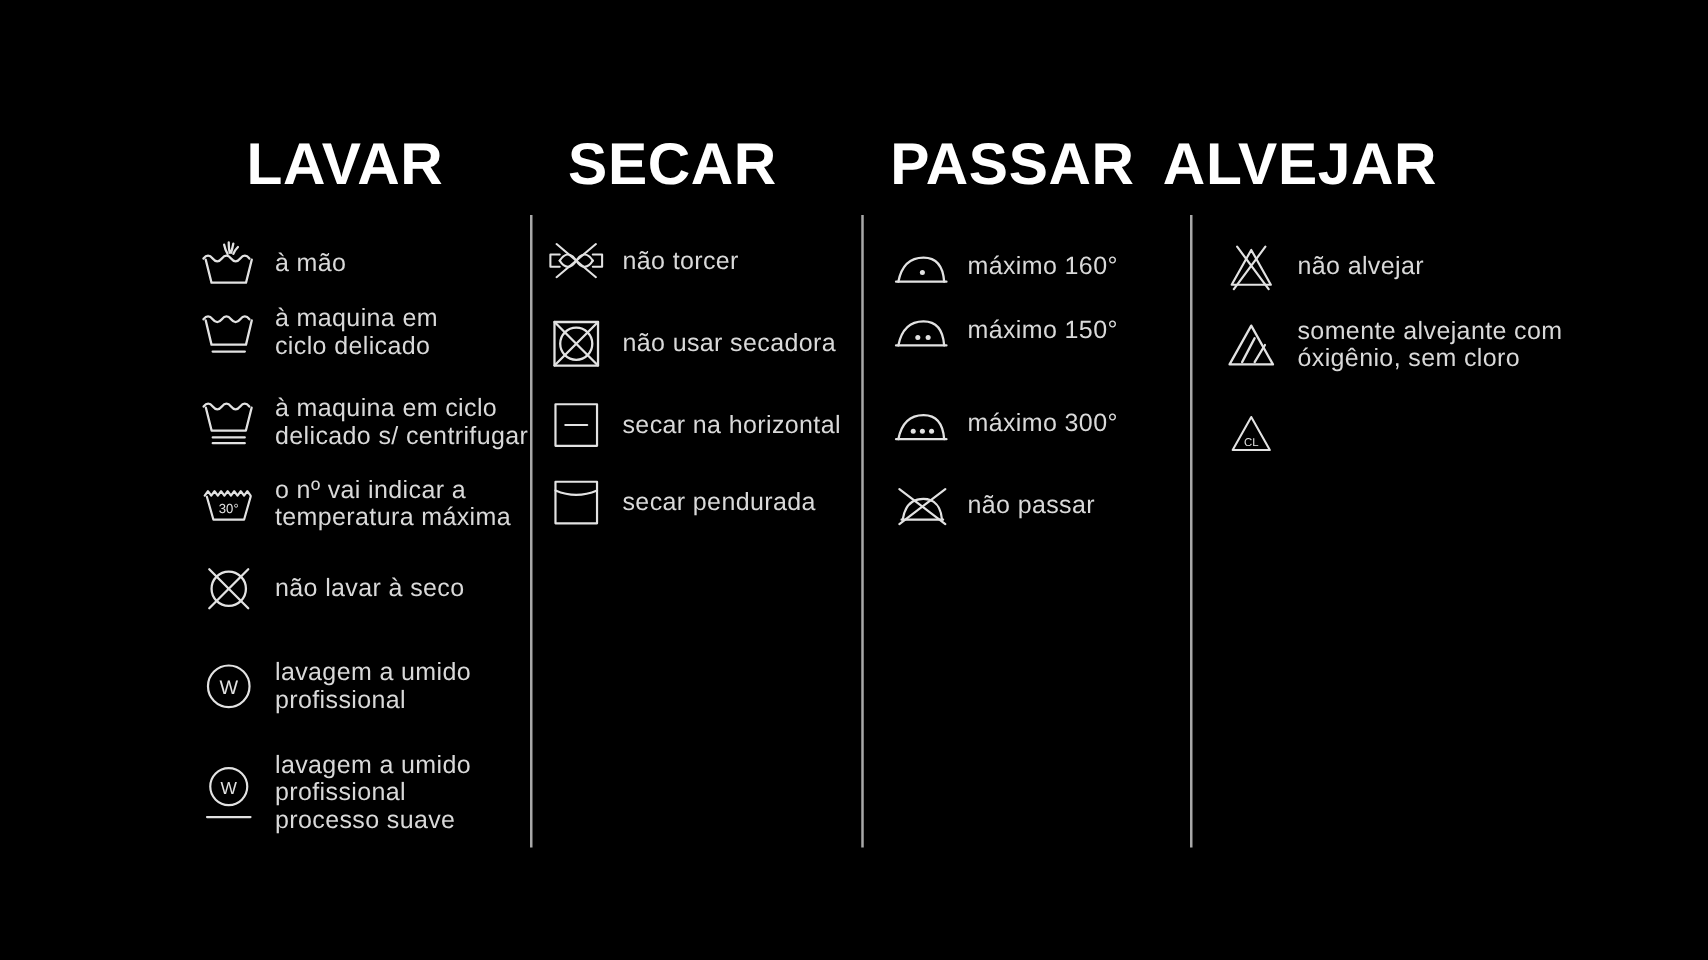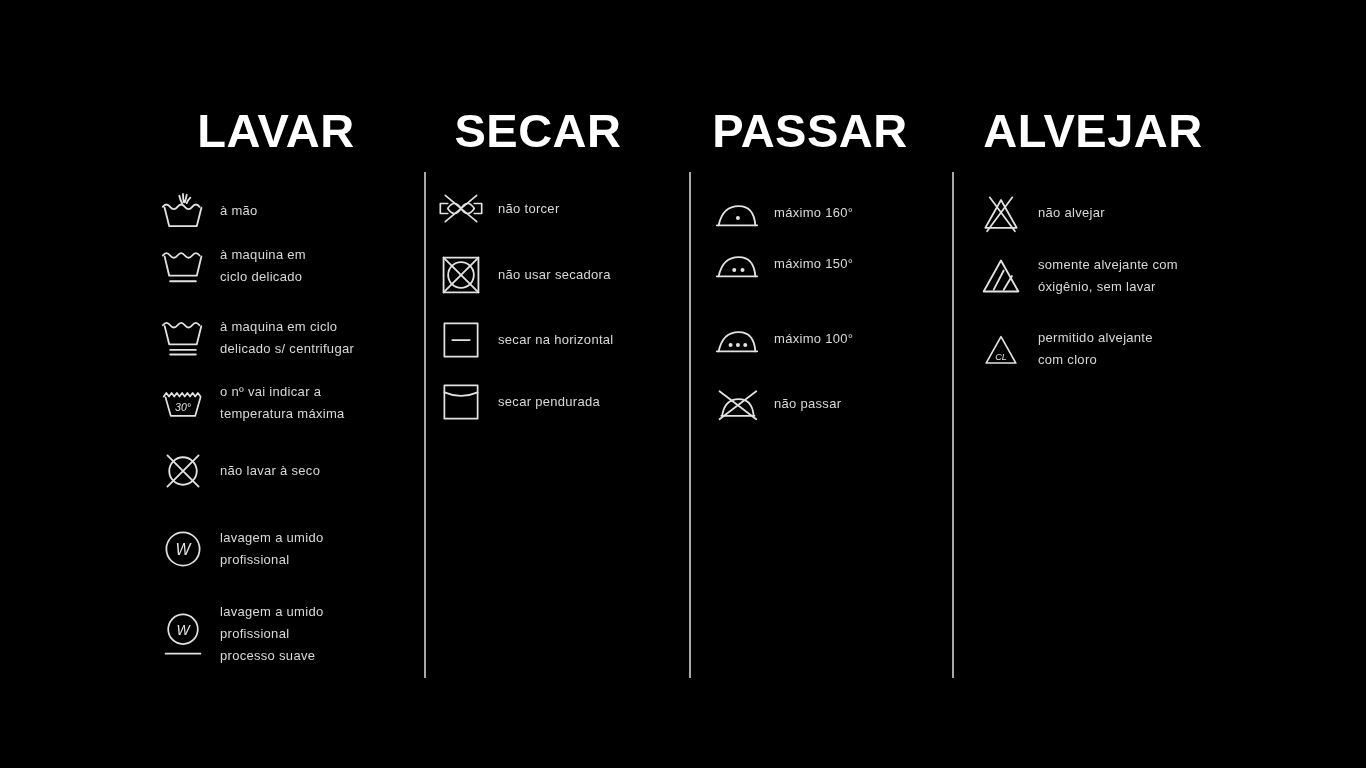--- a/index.html
+++ b/index.html
@@ -15,40 +15,40 @@
   }
   .divider {
     position:absolute; top:172px; height:506px; width:2px;
     background:#a8a8a8;
   }
   .col { position:absolute; top:185px; }
   .item {
     position:absolute; left:0; display:flex; align-items:center; gap:12px;
   }
   .icon {
-    width:50px; flex:0 0 50px; display:flex; justify-content:center; align-items:center;font-style:italic;
+    width:50px; flex:0 0 50px; display:flex; justify-content:center; align-items:center;
   }
   .icon svg { display:block; }
   .lbl {
-    color:#d9d9d9; font-size:13px; line-height:22px;
+    color:#d9d9d9; font-size:20px; line-height:22px;
     letter-spacing:0.3px; white-space:pre-line;
   }
   .stroke { stroke:#e2e2e2; stroke-width:2; fill:none; stroke-linecap:round; stroke-linejoin:round; }
   .fillglyph { fill:#e2e2e2; stroke:none; }
   svg text { fill:#e2e2e2; stroke:none; font-family:"Liberation Sans", sans-serif; }
 </style>
 </head>
 <body>
 
 <div class="canvas">
 
   <div class="hdr" style="left:126px">LAVAR</div>
   <div class="hdr" style="left:388px">SECAR</div>
   <div class="hdr" style="left:660px">PASSAR</div>
-  <div class="hdr" style="left:943px">ALVEJAR</div>
+  <div class="hdr" style="left:890px">ALVEJAR</div>
 
   <div class="divider" style="left:424px"></div>
   <div class="divider" style="left:689px"></div>
   <div class="divider" style="left:952px"></div>
 
   <div class="col" style="left:158px; width:276px">
 
     <div class="item" style="top:6px">
       <span class="icon">
         <svg width="46" height="39" viewBox="0 0 50 42">
@@ -206,21 +206,21 @@
     <div class="item" style="top:137px">
       <span class="icon">
         <svg width="44" height="33" viewBox="0 0 48 36">
           <path class="stroke" d="M2,32 L46,32"></path>
           <path class="stroke" d="M4,32 C7,17 15,11 26,11 C37,11 43,18 44,32"></path>
           <circle class="fillglyph" cx="17" cy="25" r="2.2"></circle>
           <circle class="fillglyph" cx="25" cy="25" r="2.2"></circle>
           <circle class="fillglyph" cx="33" cy="25" r="2.2"></circle>
         </svg>
       </span>
-      <span class="lbl">máximo 100°</span>
+      <span class="lbl">máximo 300°</span>
     </div>
 
     <div class="item" style="top:201px">
       <span class="icon">
         <svg width="42" height="35" viewBox="0 0 48 40">
           <path class="stroke" d="M6,34 L44,34"></path>
           <path class="stroke" d="M7,34 C9,21 16,15 26,15 C36,15 42,22 43,34"></path>
           <path class="stroke" d="M4,6 L46,38 M46,6 L4,38"></path>
         </svg>
       </span>
@@ -241,28 +241,26 @@
     </div>
 
     <div class="item" style="top:69px">
       <span class="icon">
         <svg width="44" height="42" viewBox="0 0 48 46">
           <path class="stroke" d="M24,6 L43,40 L5,40 Z"></path>
           <path class="stroke" d="M16,38 L27,17 M27,38 L36,23"></path>
         </svg>
       </span>
       <span class="lbl">somente alvejante com
-óxigênio, sem lavar</span>
+óxigênio, sem cloro</span>
     </div>
 
     <div class="item" style="top:142px">
       <span class="icon">
         <svg width="40" height="38" viewBox="0 0 48 46">
           <path class="stroke" d="M24,8 L42,40 L6,40 Z"></path>
           <text x="24" y="36" font-size="11" text-anchor="middle">CL</text>
         </svg>
       </span>
-      <span class="lbl">permitido alvejante
-com cloro</span>
     </div>
   </div>
 
 </div>
 
 </body></html>

